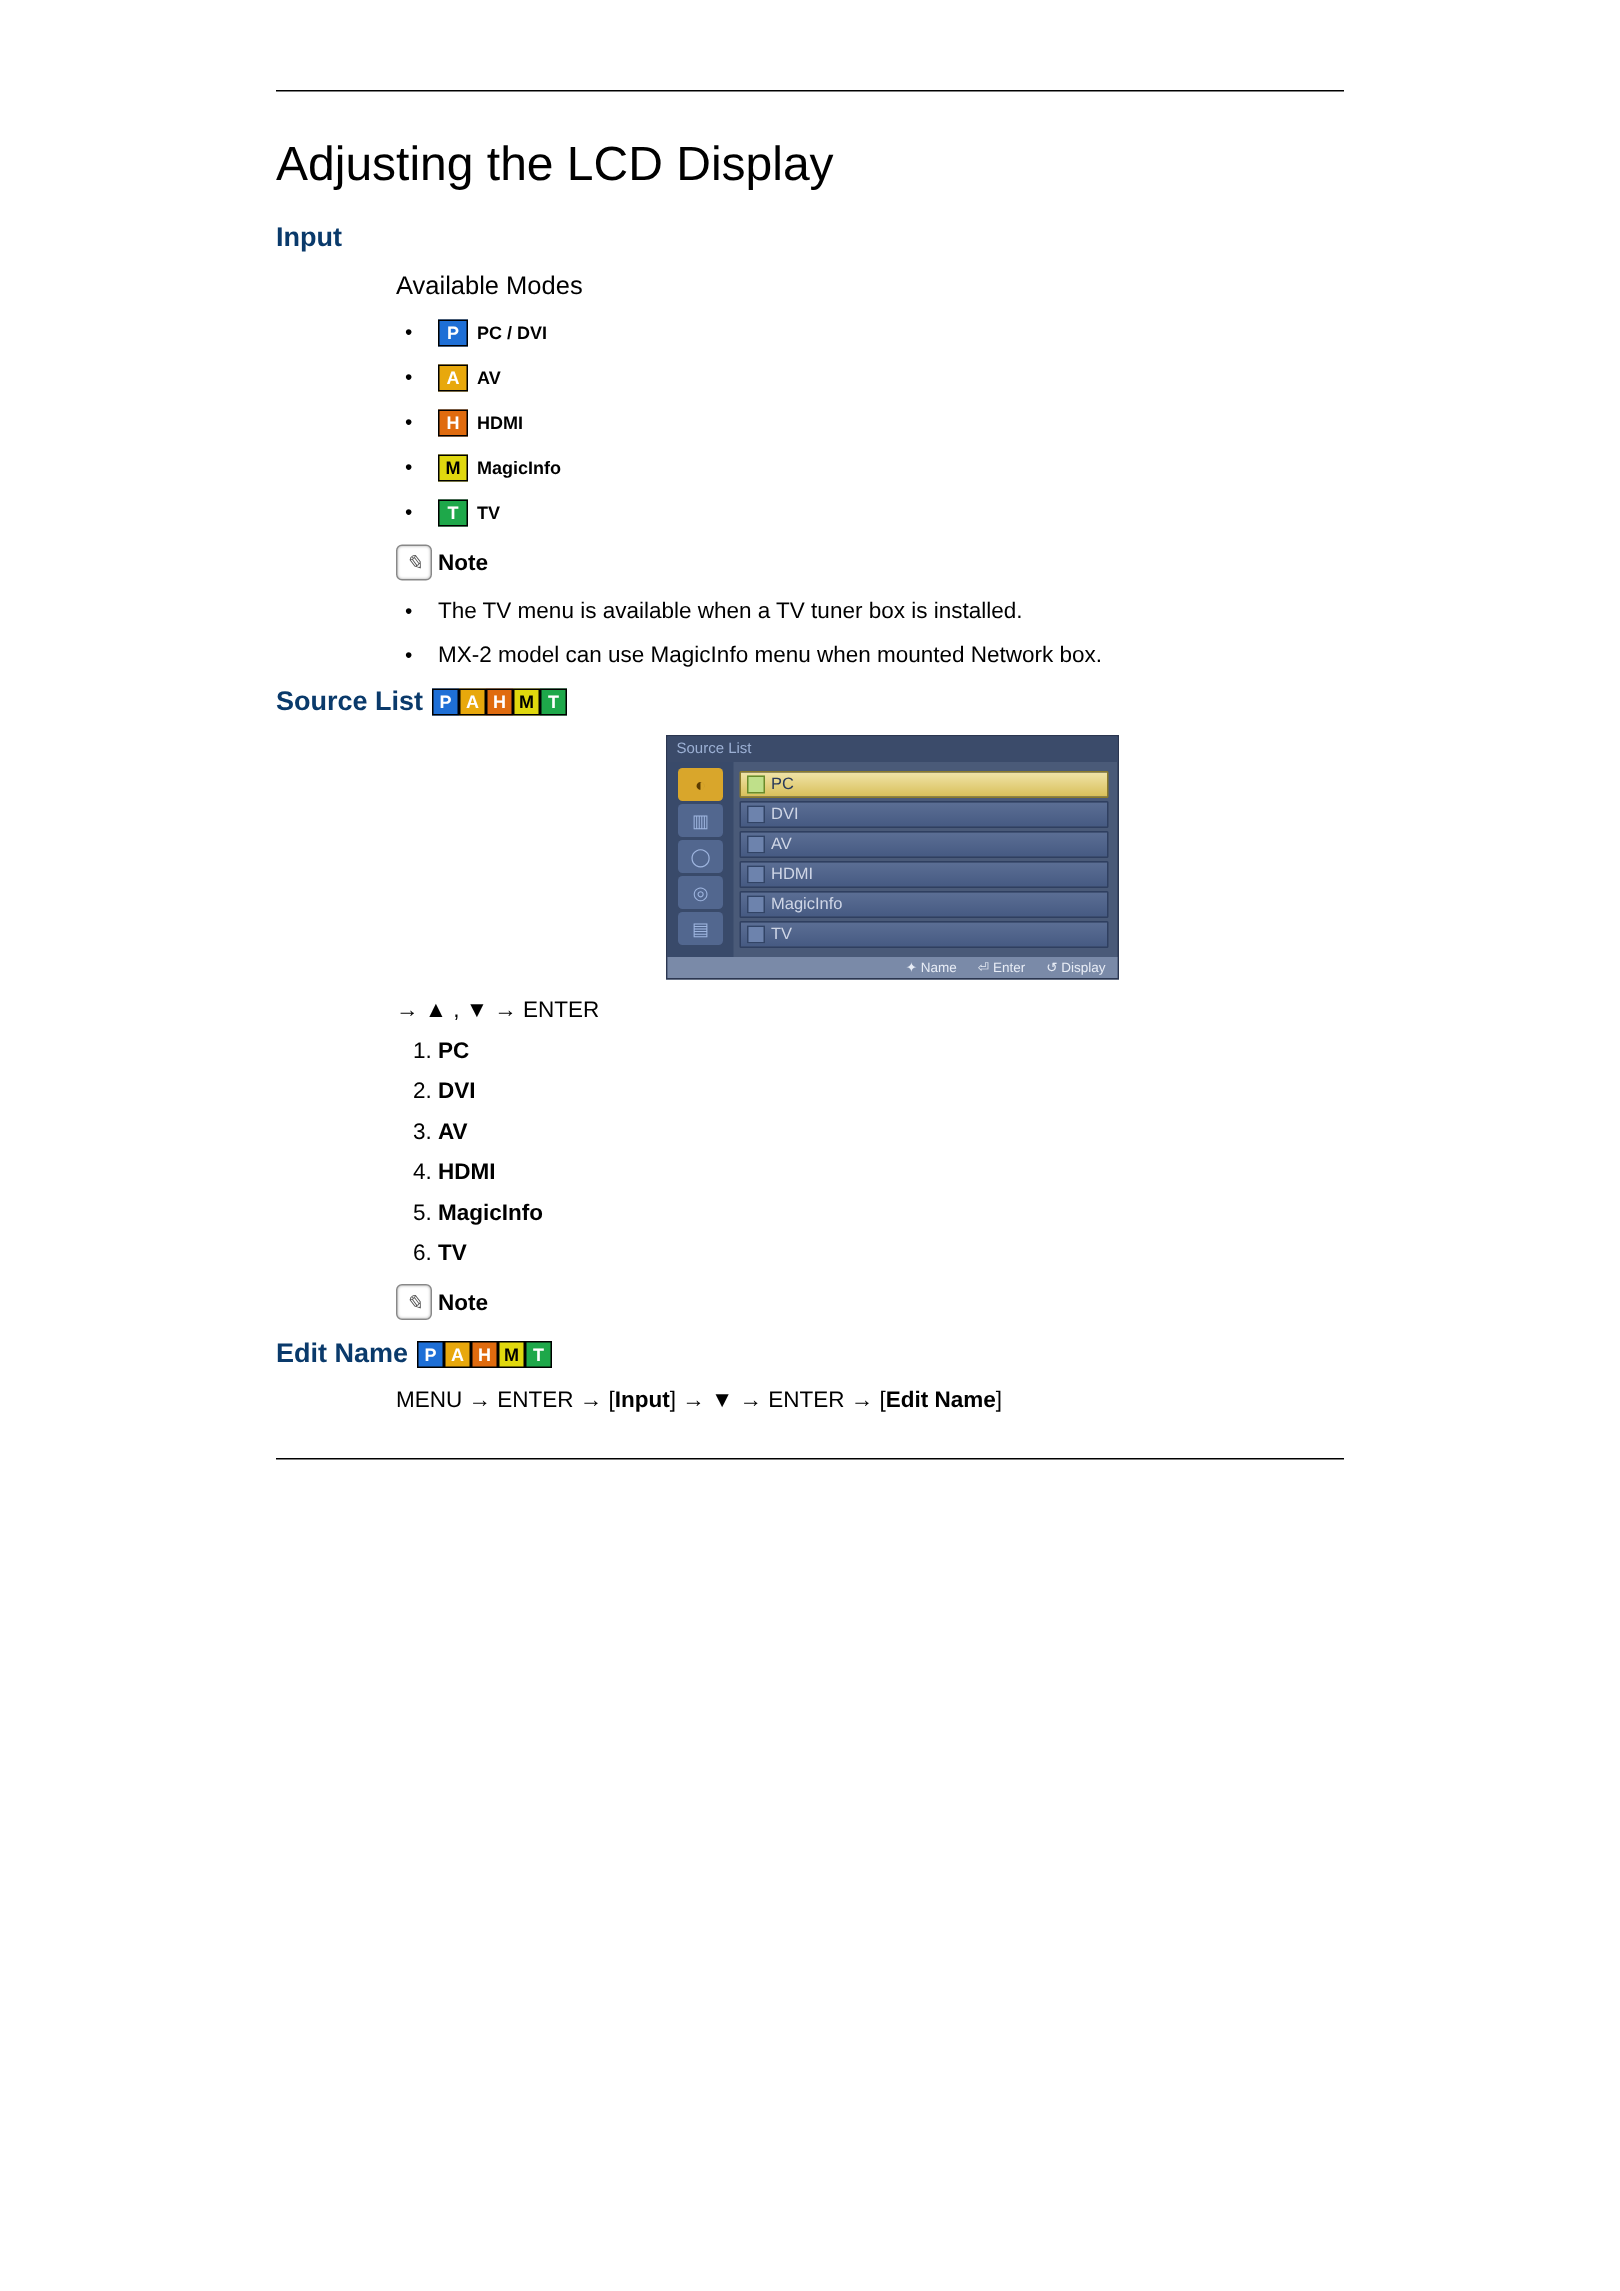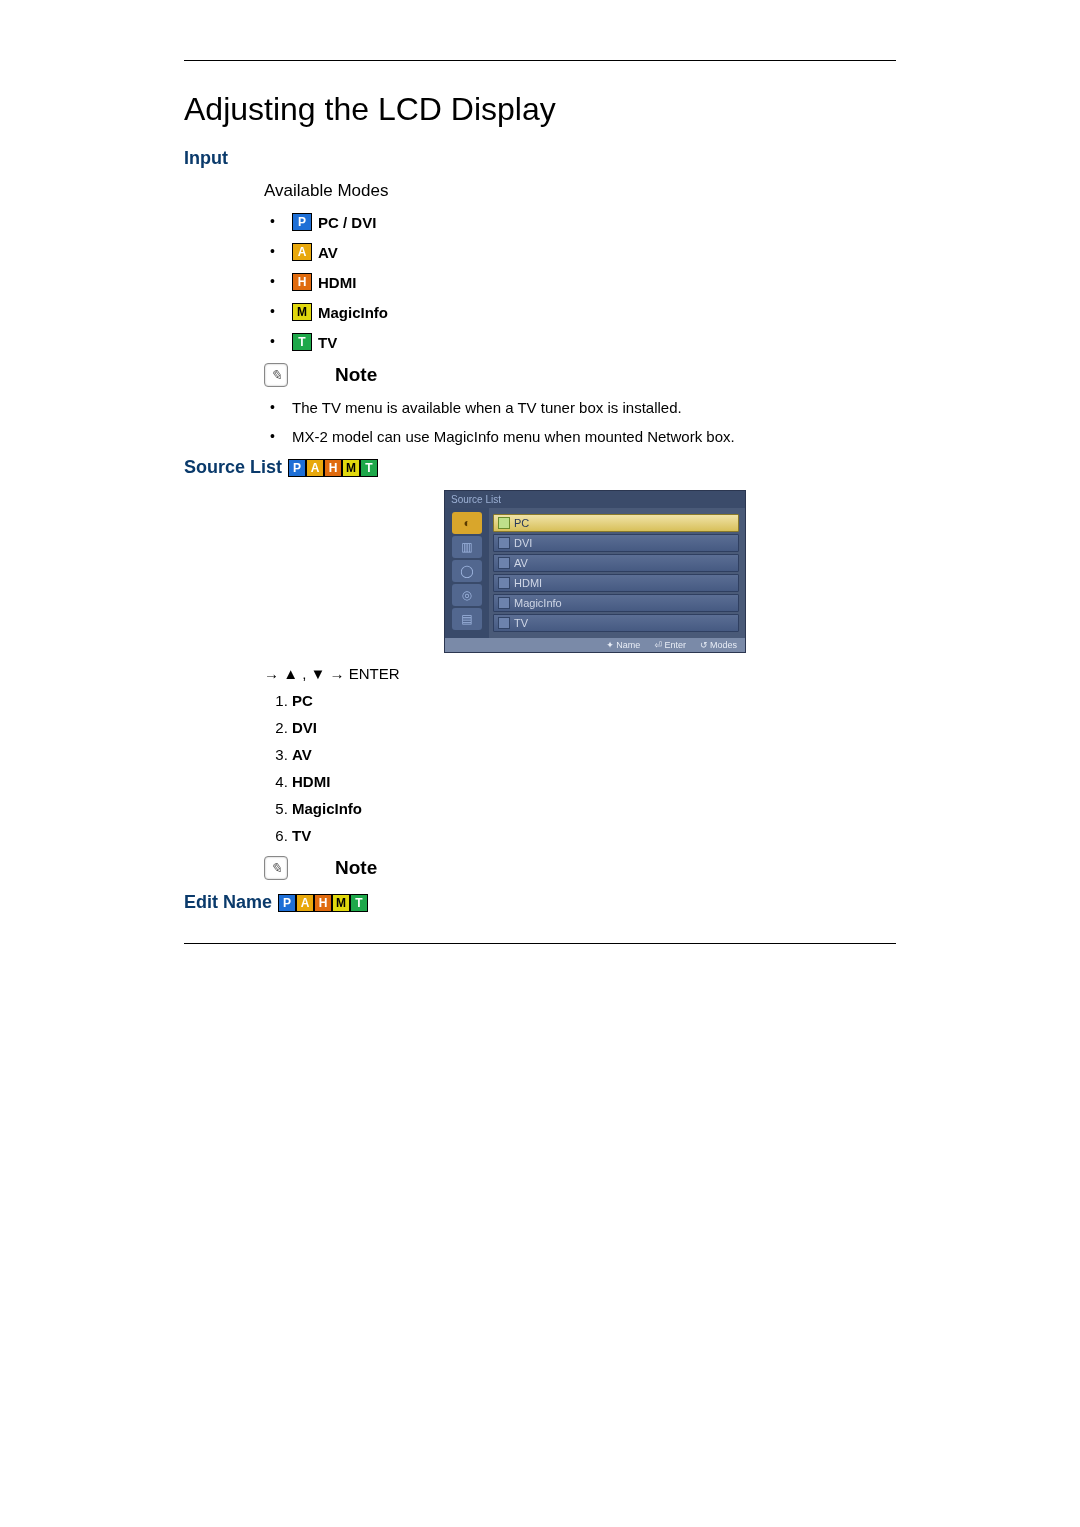--- a/index.html
+++ b/index.html
@@ -79,21 +79,21 @@
     font-size: 12px;
     font-weight: bold;
     color: #fff;
     border: 1px solid #000;
   }
   .mode-badge.p { background:#1e6fd6; }
   .mode-badge.a { background:#e8a80c; }
   .mode-badge.h { background:#e06b0e; }
   .mode-badge.m { background:#e0d80e; color:#000; }
   .mode-badge.t { background:#1ea84a; }
-  .mode-label { font-weight: bold; font-size:15px; }
+  .mode-label { font-weight: bold; font-size:12px; }
   .mode-badges-inline {
     display: inline-flex;
     gap: 0;
     vertical-align: middle;
     margin-left: 2px;
   }
   .mode-badges-inline .mode-badge { border:1px solid #000; width:16px; height:16px; font-size:12px; }
   .note-row {
     display: flex;
     align-items: center;
@@ -106,21 +106,21 @@
     border: 1px solid #888;
     border-radius: 4px;
     display: inline-flex;
     align-items: center;
     justify-content: center;
     font-size: 14px;
     font-style: italic;
     color: #555;
     box-shadow: inset 0 0 2px #aaa;
   }
-  .note-label { font-weight: bold; font-size:19px;margin-left:43px; }
+  .note-label { font-weight: bold; font-size:15px; }
   .nav-path {
     margin: 10px 0 10px 80px;
     font-size: 15px;
   }
   .nav-path .bracket { font-weight: bold; }
   .para {
     margin: 14px 0 14px 80px;
     font-size: 15px;
     line-height: 1.4;
   }
@@ -315,21 +315,21 @@
             </div>
           <div class="osd-item">
               <span class="chkbx"></span>
               <span>TV</span>
             </div>
         </div>
       </div>
       <div class="osd-footer">
         <span data-icon="✦">Name</span>
         <span data-icon="⏎">Enter</span>
-        <span data-icon="↺">Modes</span>
+        <span data-icon="↺">Display</span>
       </div>
     </div>
   </div>
 
   <div class="nav-path">→ ▲ , ▼ → ENTER</div>
 
 
   <ol class="numlist">
     <li><span class="bold">PC</span></li>
     <li><span class="bold">DVI</span></li>
@@ -348,15 +348,18 @@
     <span class="section-label">Edit Name</span>
     <span class="mode-badges-inline">
       <span class="mode-badge p">P</span>
       <span class="mode-badge a">A</span>
       <span class="mode-badge h">H</span>
       <span class="mode-badge m">M</span>
       <span class="mode-badge t">T</span>
     </span>
   </div>
 
+  <div class="nav-path">
+    MENU → ENTER → [<span class="bracket">Input</span>] → ▼ → ENTER → [<span class="bracket">Edit Name</span>]
+  </div>
 
   <hr class="bottom-rule">
 </div>
 
 </body></html>

